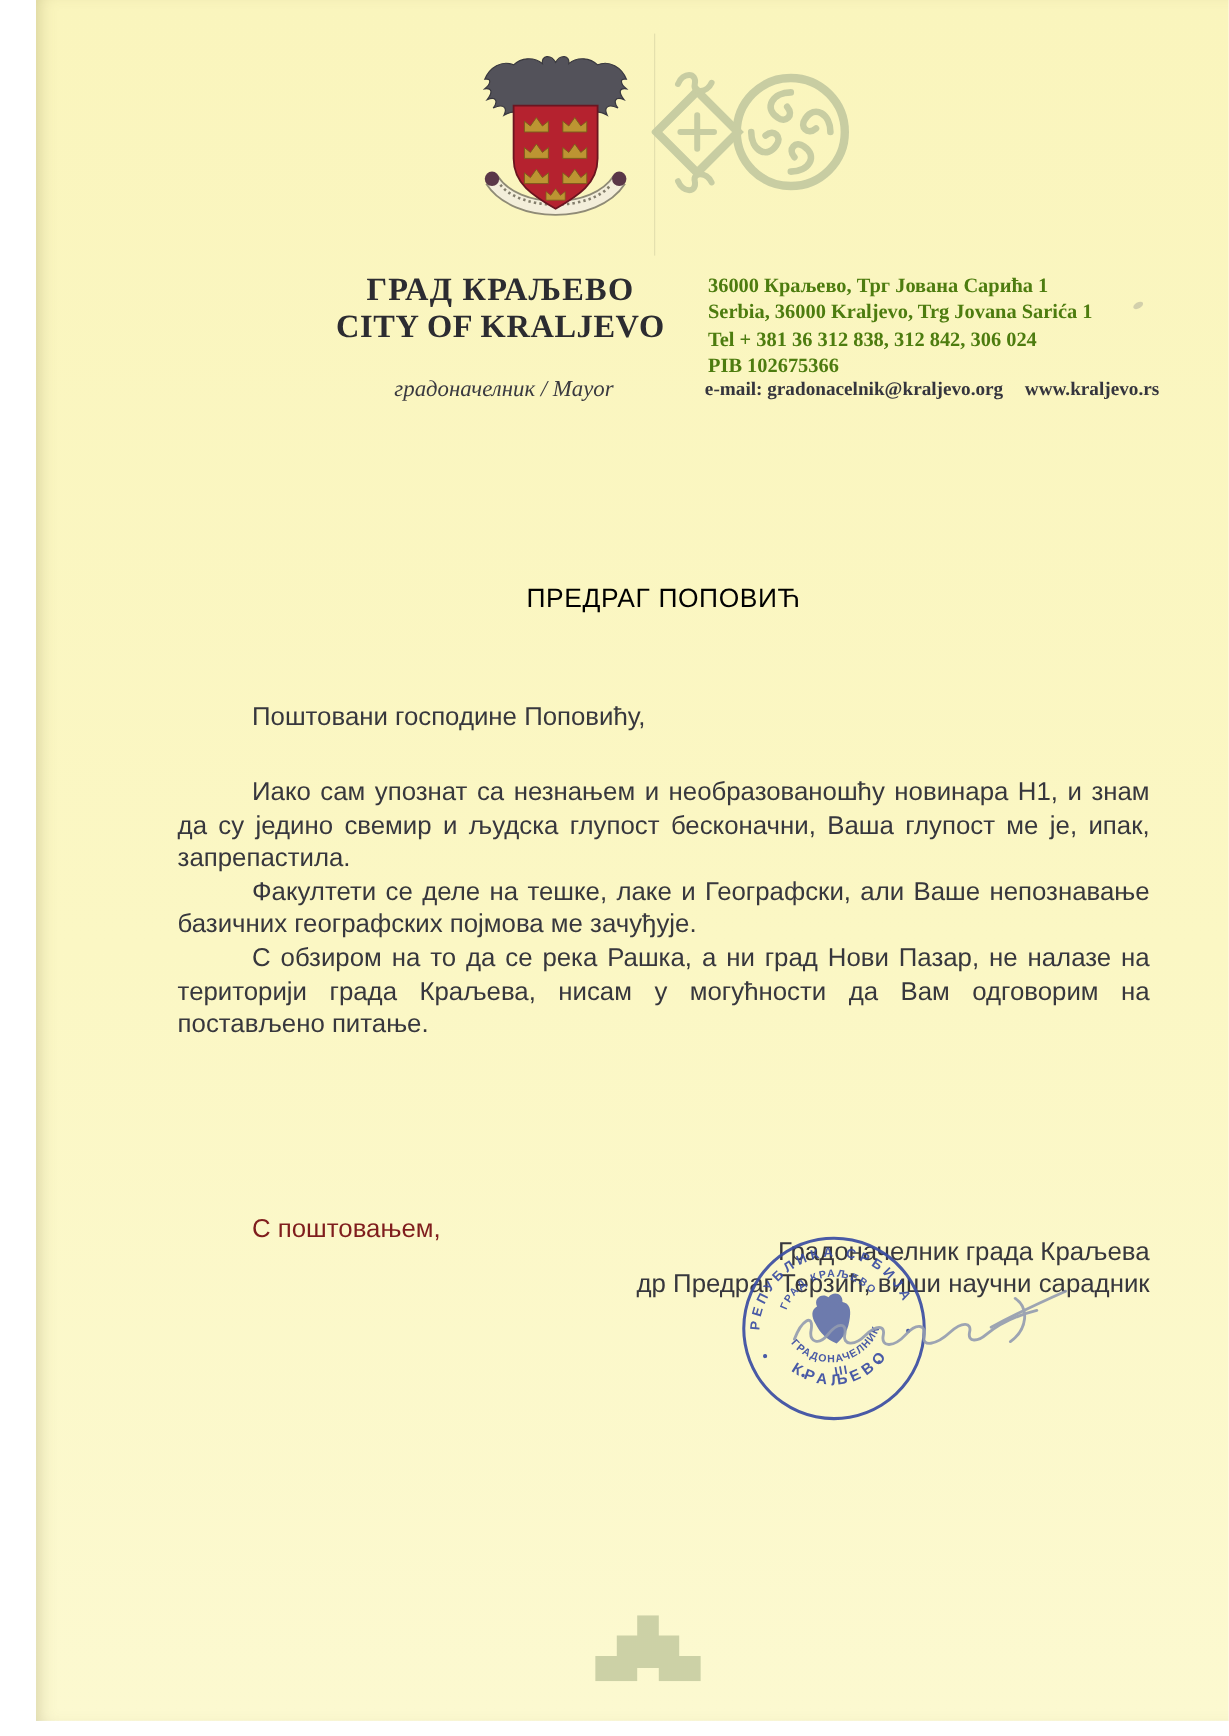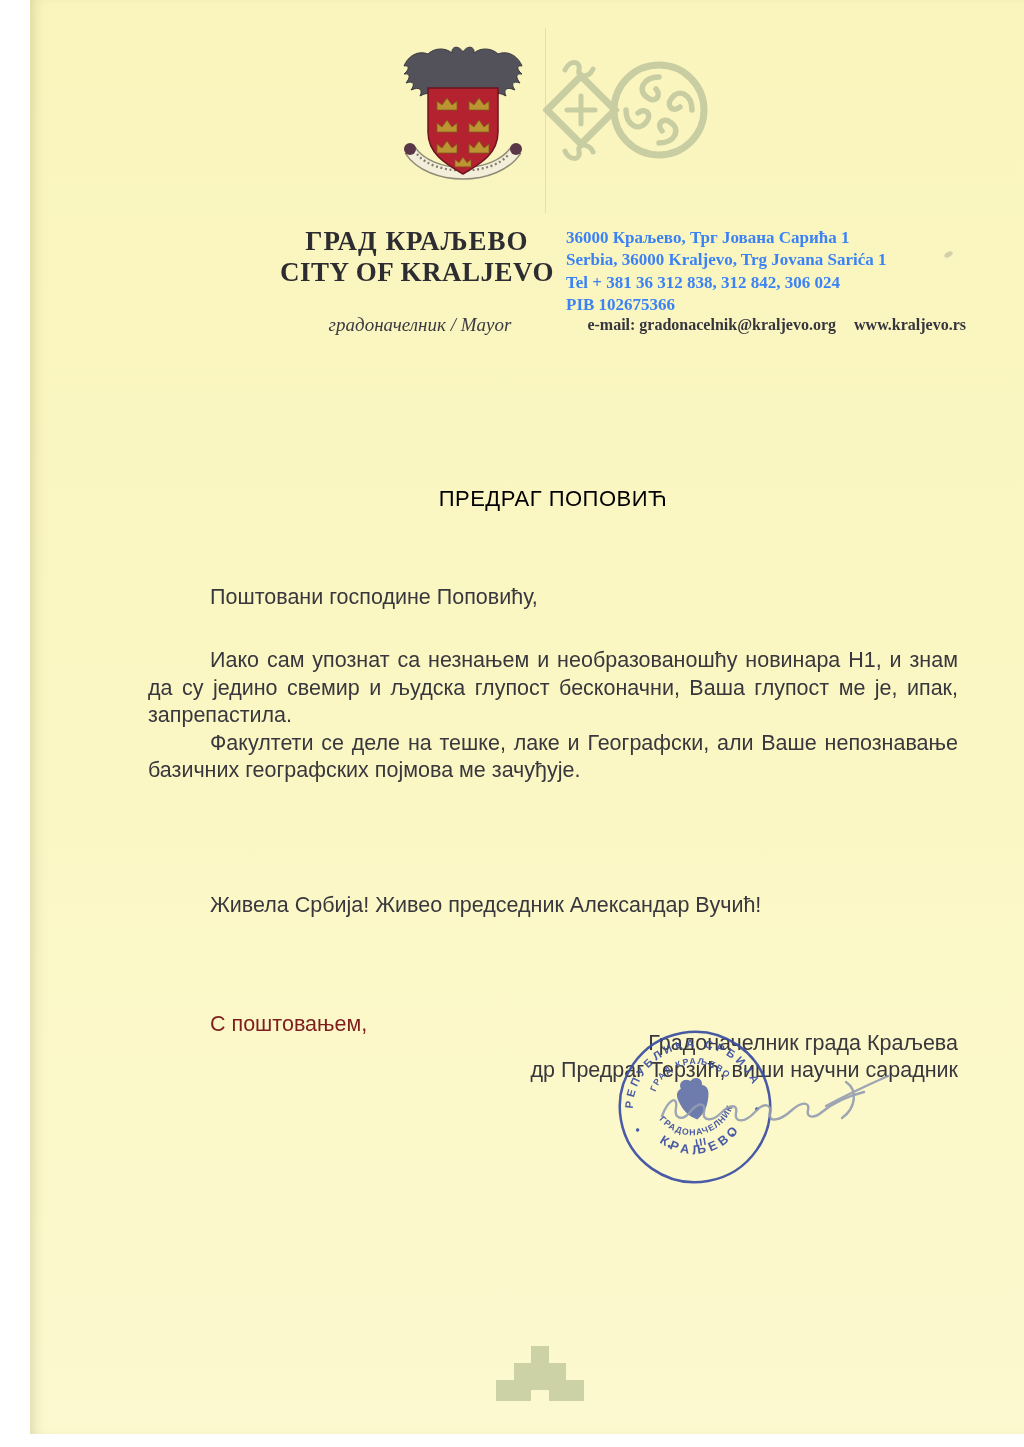--- a/index.html
+++ b/index.html
@@ -24,23 +24,23 @@
     color:#2c2c31;
   }
   .org-sr{font-size:27px;font-weight:700;letter-spacing:1px;line-height:30px;}
   .org-en{font-size:27px;font-weight:700;letter-spacing:.5px;line-height:30px;margin-top:1px;}
   .office-title{
     left:300px;top:314px;width:240px;text-align:center;
     font-family:"Liberation Serif", serif;font-style:italic;font-weight:400;
     font-size:19px;color:#3a3a40;
   }
   .address{
-    left:566px;top:227px;width:330px;
+    left:590px;top:227px;width:330px;
     font-family:"Liberation Serif", serif;font-weight:700;
-    font-size:17px;line-height:22.4px;color:#3b82f6;
+    font-size:17px;line-height:22.4px;color:#4d7c0f;
   }
   .contact{
     left:566px;top:316px;width:400px;
     font-family:"Liberation Serif", serif;font-weight:700;
     font-size:16px;color:#35353d;text-align:right;
   }
   .contact .web{margin-left:14px;}
   
   .ref{
     left:148px;top:394px;font-size:22px;line-height:27px;color:#3c3c43;
@@ -139,23 +139,23 @@
   </div>
 
 
   <div class="abs recipient">ПРЕДРАГ ПОПОВИЋ</div>
 
   <div class="abs salutation">Поштовани господине Поповићу,</div>
 
   <div class="abs letter-body">
     <p>Иако сам упознат са незнањем и необразованошћу новинара Н1, и знам да су једино свемир и људска глупост бесконачни, Ваша глупост ме је, ипак, запрепастила.</p>
     <p>Факултети се деле на тешке, лаке и Географски, али Ваше непознавање базичних географских појмова ме зачуђује.</p>
-  </div>
-
-  <div class="abs exclaim">Живела Србија! Живео председник Александар Вучић!</div>
+    <p>С обзиром на то да се река Рашка, а ни град Нови Пазар, не налазе на територији града Краљева, нисам у могућности да Вам одговорим на постављено питање.</p>
+  </div>
+
   <div class="abs closing">С поштовањем,</div>
 
   <div class="abs sig-block">
     <div>Градоначелник града Краљева</div>
     <div>др Предраг Терзић, виши научни сарадник</div>
   </div>
 
   <div class="abs stamp-wrap">
     <svg width="166" height="166" viewBox="0 0 170 170">
       <defs>

